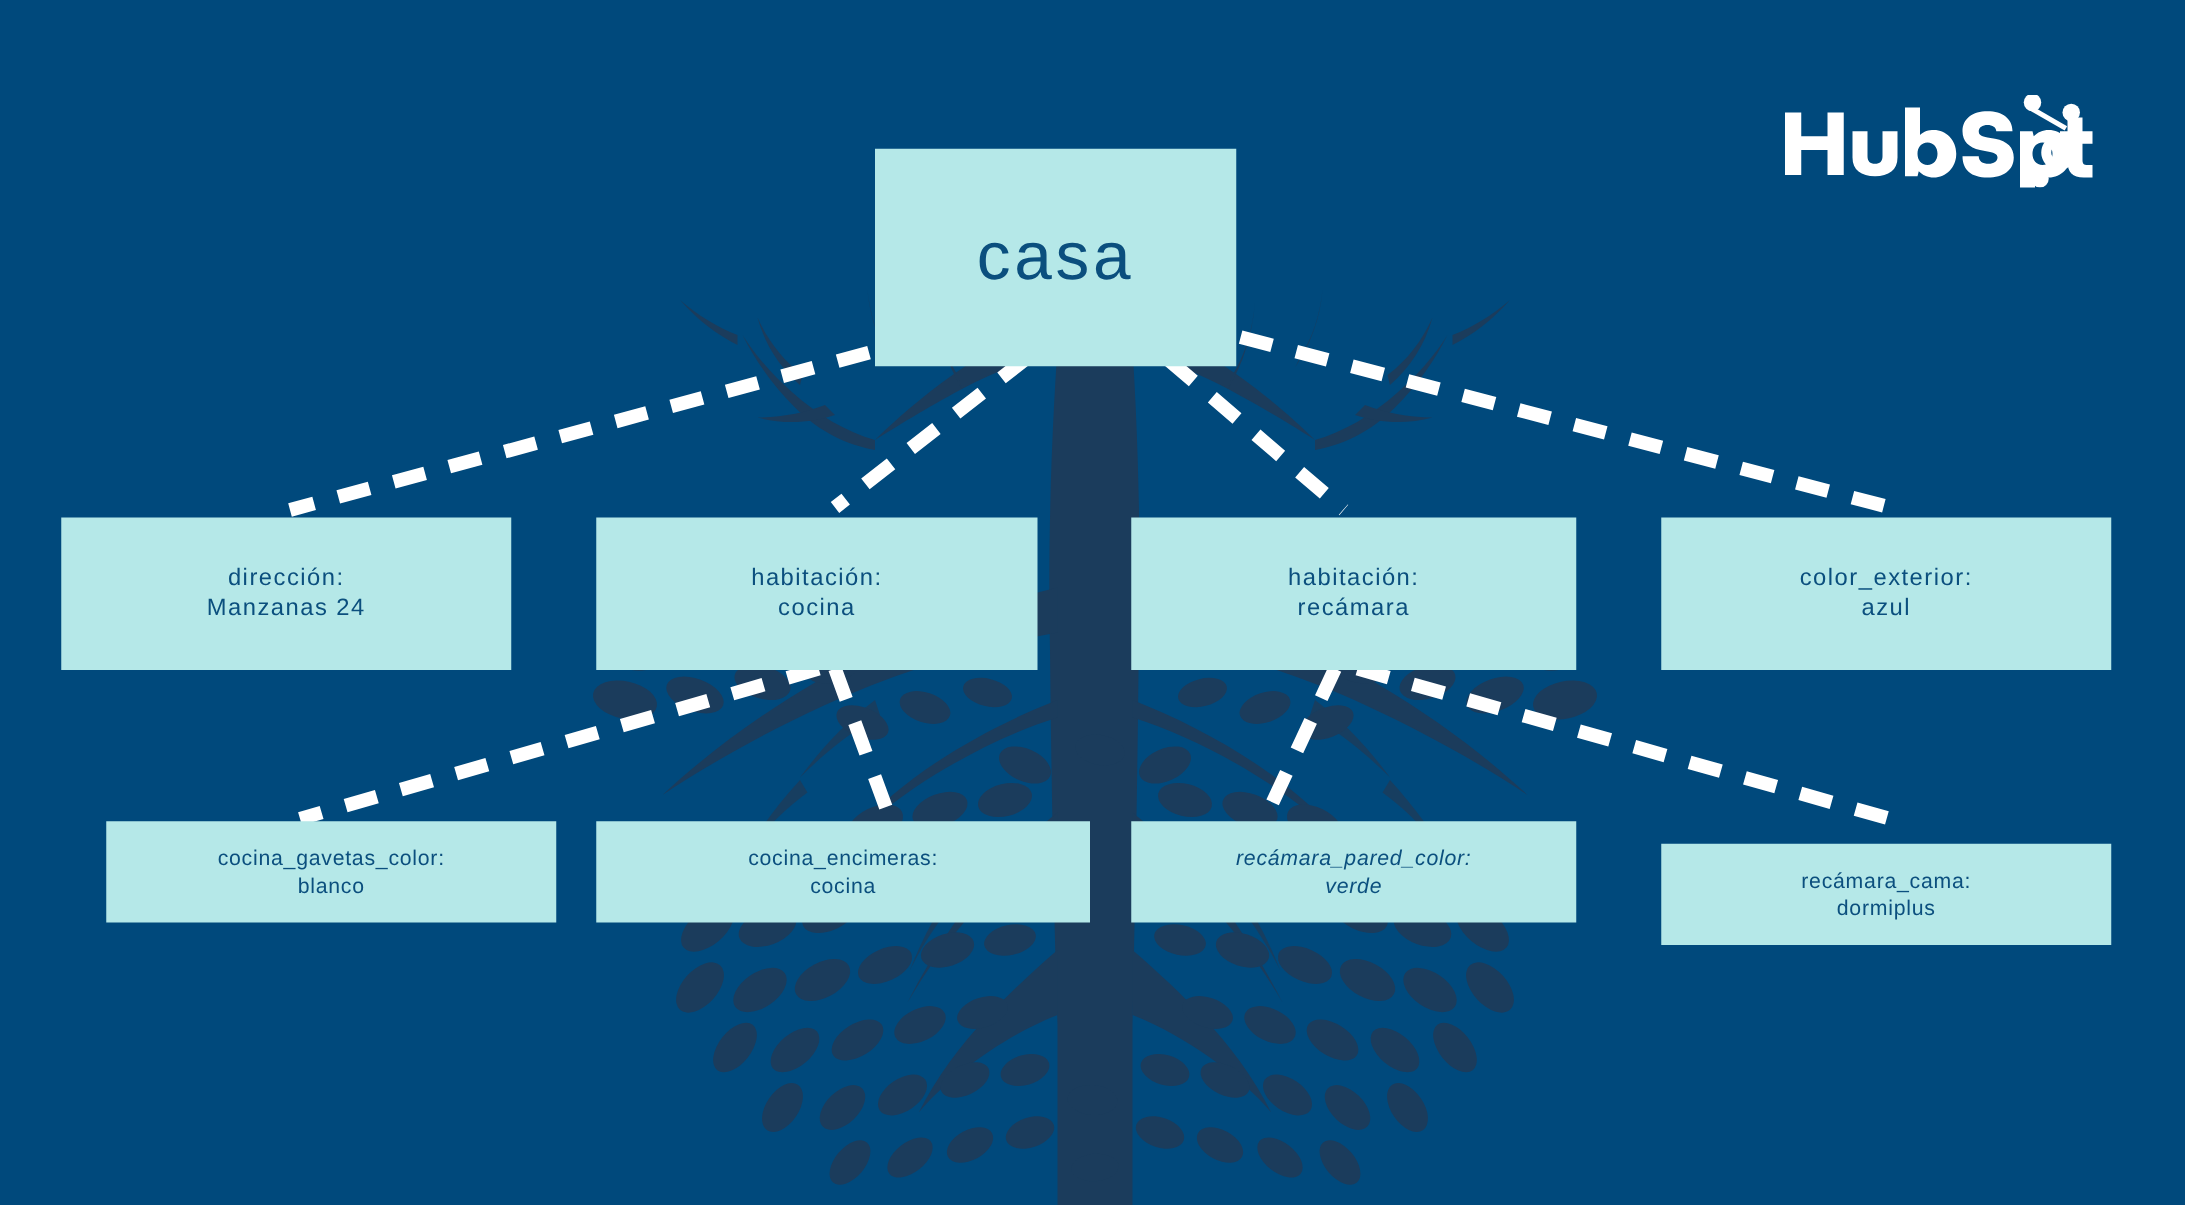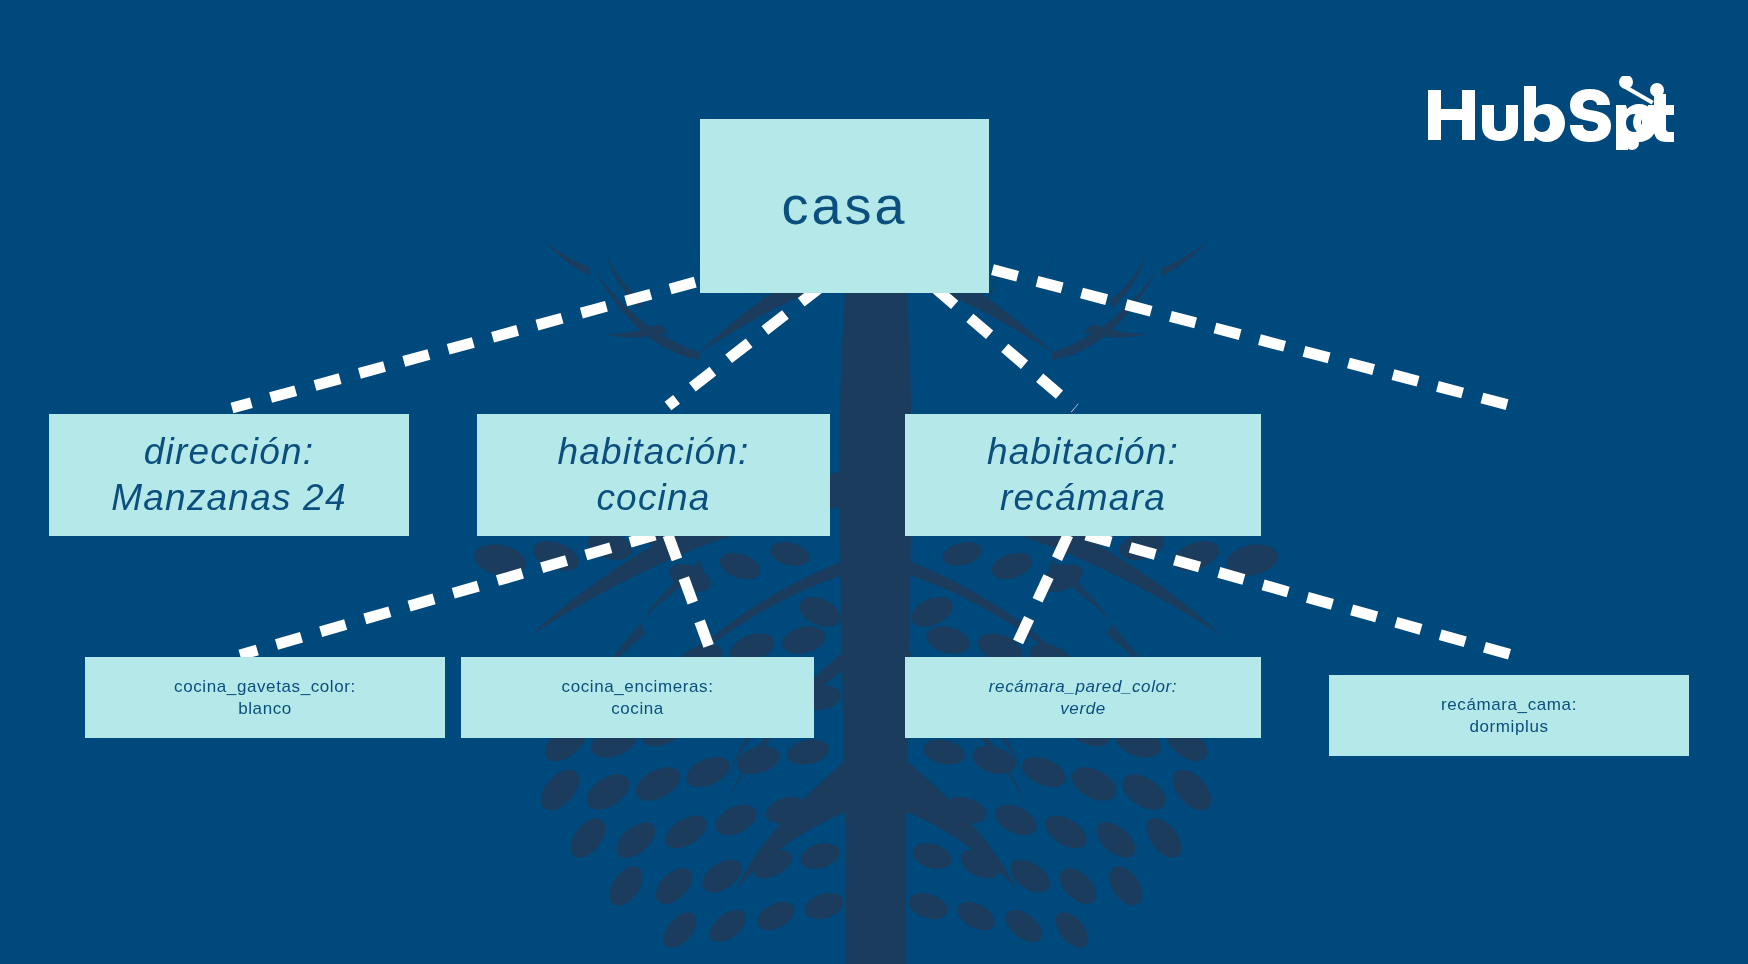--- a/index.html
+++ b/index.html
@@ -25,21 +25,21 @@
     color:#0B4F7E;
     display:flex;flex-direction:column;align-items:center;justify-content:center;
     text-align:center;
     letter-spacing:0.5px;
     line-height:1.25;
     box-sizing:border-box;
   }
   .node .l1,.node .l2{display:block;white-space:nowrap;}
 
   .root{font-size:54px;letter-spacing:3px;font-weight:400;}
-  .lvl2{font-size:37px;letter-spacing:1.2px;font-style:italic;}
+  .lvl2{font-size:19px;letter-spacing:1.2px;}
   .lvl3{font-size:17px;letter-spacing:0.6px;}
 
   
   #logo{position:absolute;z-index:4;right:74px;top:76px;display:flex;align-items:flex-end;}
   #logo svg{display:block;}
 </style>
 </head>
 <body>
 
 <div id="stage">
@@ -230,27 +230,31 @@
   <div class="node lvl2" style="left:477px;top:414px;width:353px;height:122px;">
     <span class="l1">habitación:</span>
     <span class="l2">cocina</span>
   </div>
 
   <div class="node lvl2" style="left:905px;top:414px;width:356px;height:122px;">
     <span class="l1">habitación:</span>
     <span class="l2">recámara</span>
   </div>
 
+  <div class="node lvl2" style="left:1329px;top:414px;width:360px;height:122px;">
+    <span class="l1">color_exterior:</span>
+    <span class="l2">azul</span>
+  </div>
 
   <div class="node lvl3" style="left:49px;top:657px;width:360px;height:81px;margin-left:36px;">
     <span class="l1">cocina_gavetas_color:</span>
     <span class="l2">blanco</span>
   </div>
 
-  <div class="node lvl3" style="left:461px;top:657px;width:353px;height:81px;">
+  <div class="node lvl3" style="left:477px;top:657px;width:395px;height:81px;">
     <span class="l1">cocina_encimeras:</span>
     <span class="l2">cocina</span>
   </div>
 
   <div class="node lvl3" style="left:905px;top:657px;width:356px;height:81px;font-style:italic;">
     <span class="l1">recámara_pared_color:</span>
     <span class="l2">verde</span>
   </div>
 
   <div class="node lvl3" style="left:1329px;top:675px;width:360px;height:81px;">

